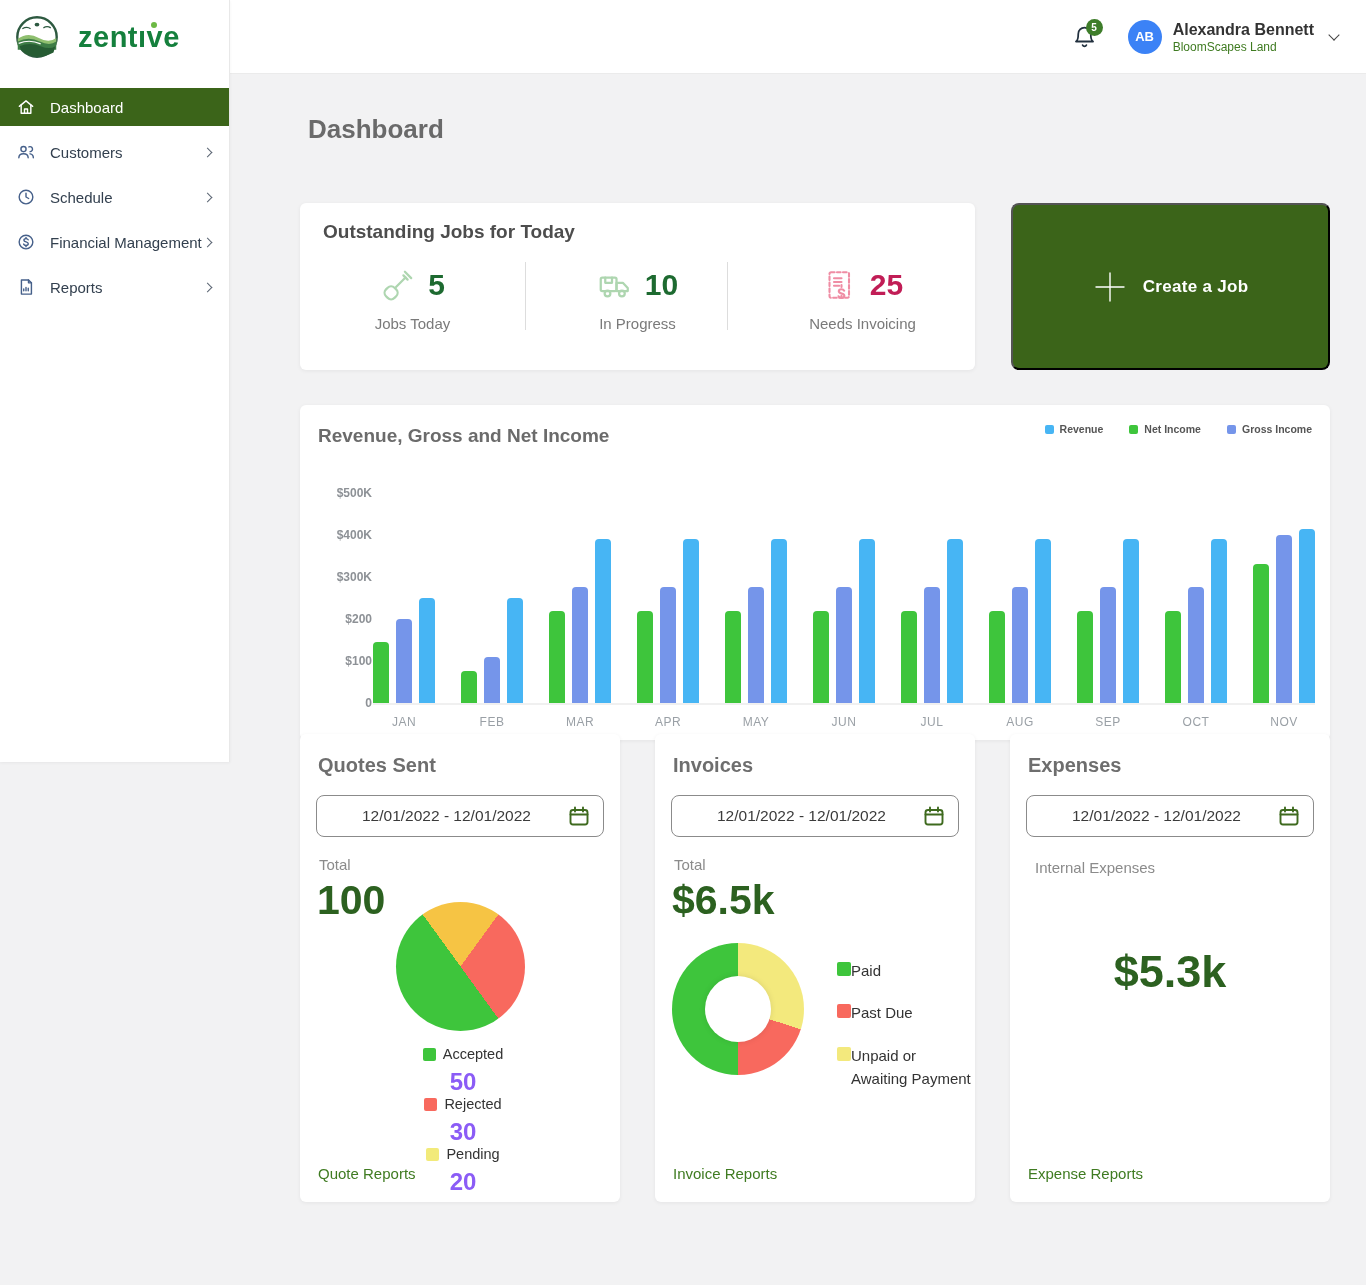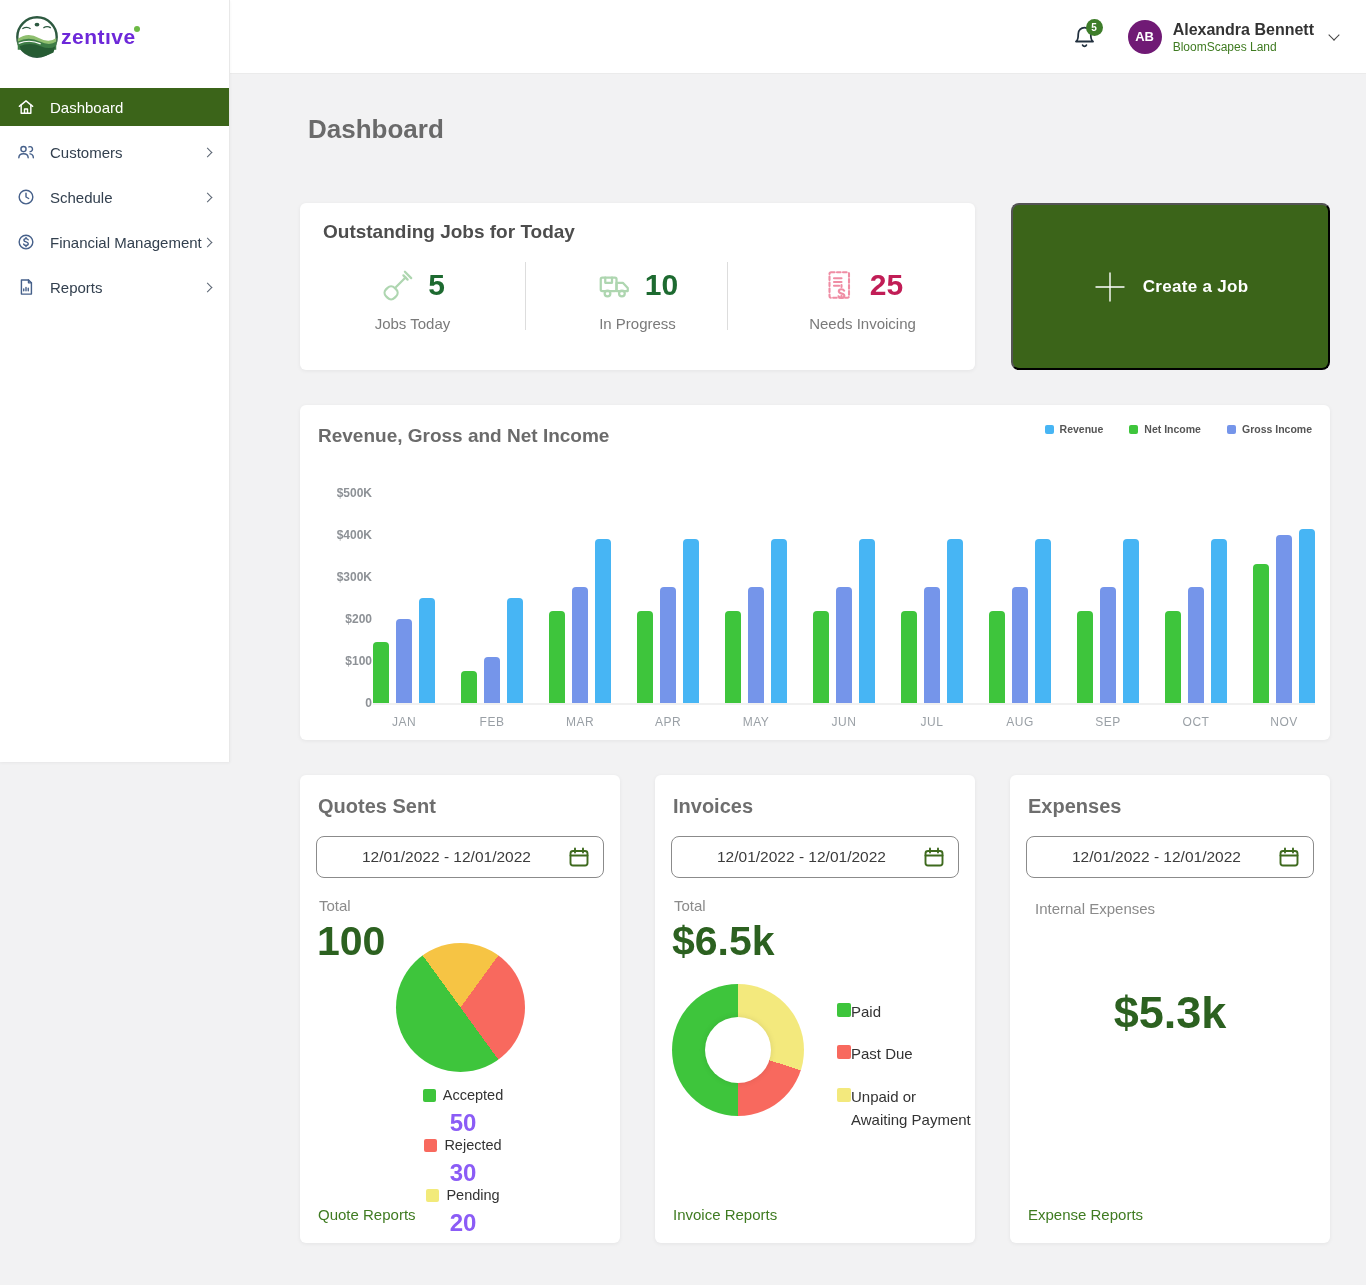--- a/index.html
+++ b/index.html
@@ -5,42 +5,42 @@
   * { margin:0; padding:0; box-sizing:border-box; }
   html,body { width:1366px; height:1285px; }
   body { font-family:"Liberation Sans","DejaVu Sans",sans-serif; background:#f2f2f3; overflow:hidden; }
   .app { position:relative; width:1366px; height:1285px; }
 
   
   .sidebar { position:absolute; left:0; top:0; width:230px; height:762px; background:#fff;
              border-right:1px solid #e8e8e8; box-shadow:0 1px 3px rgba(0,0,0,.05); z-index:3; }
   .logo { height:74px; display:flex; align-items:center; padding-left:15px; }
   .logo-mark { width:44px; height:44px; flex:0 0 auto; }
-  .wordmark { font-size:21px; font-weight:700; color:#6d28d9; letter-spacing:.5px; margin-left:2px; position:relative; }
+  .wordmark { font-size:29px; font-weight:700; color:#15803d; letter-spacing:.5px; margin-left:19px; position:relative; }
   .wordmark .dot { position:absolute; width:6px; height:6px; border-radius:50%; background:#6cb944; top:1px; left:73px; }
   .nav { margin-top:14px; }
   .nav-item { height:38px; margin-bottom:7px; display:flex; align-items:center; padding:0 14px 0 16px;
               color:#33404f; font-size:15px; cursor:pointer; }
   .nav-item .nicon { width:20px; height:20px; color:#46608a; margin-right:14px; flex:0 0 auto; }
   .nav-item .nlabel { flex:1; }
   .nav-item.active { background:#3B6419; color:#fff; }
   .nav-item.active .nicon { color:#fff; }
   .chev { width:7px; height:7px; border-right:1.6px solid #5a6472; border-top:1.6px solid #5a6472;
           transform:rotate(45deg); margin-right:4px; }
 
   
   .topbar { position:absolute; left:230px; top:0; width:1136px; height:74px; background:#fff;
             border-bottom:1px solid #ebebeb; display:flex; align-items:center; justify-content:flex-end;
             padding-right:28px; z-index:2; }
   .bell-wrap { position:relative; width:26px; height:28px; margin-right:30px; cursor:pointer; color:#22313f; }
   .badge { position:absolute; top:-4px; right:-5px; min-width:17px; height:17px; border-radius:50%;
            background:#3e7d2a; color:#fff; font-size:10px; font-weight:700; display:flex;
            align-items:center; justify-content:center; }
   .user { display:flex; align-items:center; cursor:pointer; }
-  .avatar { width:34px; height:34px; border-radius:50%; background:#701a75; color:#fff; font-size:13px;
+  .avatar { width:34px; height:34px; border-radius:50%; background:#3b82f6; color:#fff; font-size:13px;
             font-weight:700; display:flex; align-items:center; justify-content:center; margin-right:11px; }
   .uname { font-size:16px; font-weight:700; color:#333; line-height:1.25; }
   .ucompany { font-size:12px; color:#3f7b21; }
   .user .chev-down { width:8px; height:8px; border-right:1.7px solid #444; border-bottom:1.7px solid #444;
             transform:rotate(45deg); margin:-4px 0 0 16px; }
 
   
   .main { position:absolute; left:230px; top:74px; width:1136px; height:1211px; }
   .page-title { position:absolute; left:78px; top:40px; font-size:26px; font-weight:700; color:#6a6a6a; }
   .card { position:absolute; background:#fff; border-radius:6px; box-shadow:0 1px 4px rgba(0,0,0,.06); }
@@ -74,21 +74,21 @@
   .y-axis { position:absolute; left:12px; top:0; width:42px; height:210px;font-weight:bold; }
   .y-tick { position:absolute; right:0; transform:translateY(50%); font-size:12px; color:#8d9196; }
   .baseline { position:absolute; left:55px; right:0; top:210px; height:2px; background:#f0f0f0; }
   .bar-groups { position:absolute; left:55px; right:0; top:0; display:flex; justify-content:space-between; }
   .bar-group { display:flex; flex-direction:column; align-items:center; }
   .bars { display:flex; align-items:flex-end; gap:7px; height:210px; }
   .bar { width:16px; border-radius:4px 4px 0 0; }
   .month-label { margin-top:12px; font-size:12px; color:#9aa0a6; letter-spacing:.5px; }
 
   
-  .bcard { top:701px; width:320px; height:468px; }
+  .bcard { top:660px; width:320px; height:468px; }
   .bcard .ctitle { position:absolute; left:18px; top:20px; font-size:20px; font-weight:700; color:#6e6e6e; }
   .card-quotes { left:70px; } .card-invoices { left:425px; } .card-expenses { left:780px; }
   .date-field { position:absolute; left:16px; top:61px; width:288px; height:42px; border:1px solid #8b8b8b;
                 border-radius:8px; display:flex; align-items:center; padding:0 12px 0 17px; cursor:pointer;
                 background:#fff; }
   .date-text { flex:1; font-size:15.5px; color:#3b3b3b;margin-left:28px; }
   .cal-icon { width:24px; height:24px; color:#3e6a1e; }
   .total-label { position:absolute; left:19px; top:122px; font-size:15px; color:#8b8b8b; }
   .big-num { position:absolute; left:17px; top:143px; font-size:41px; font-weight:800; color:#2c6120; }
   .report-link { position:absolute; left:18px; bottom:20px; font-size:15px; color:#3f7b21; cursor:pointer; }

